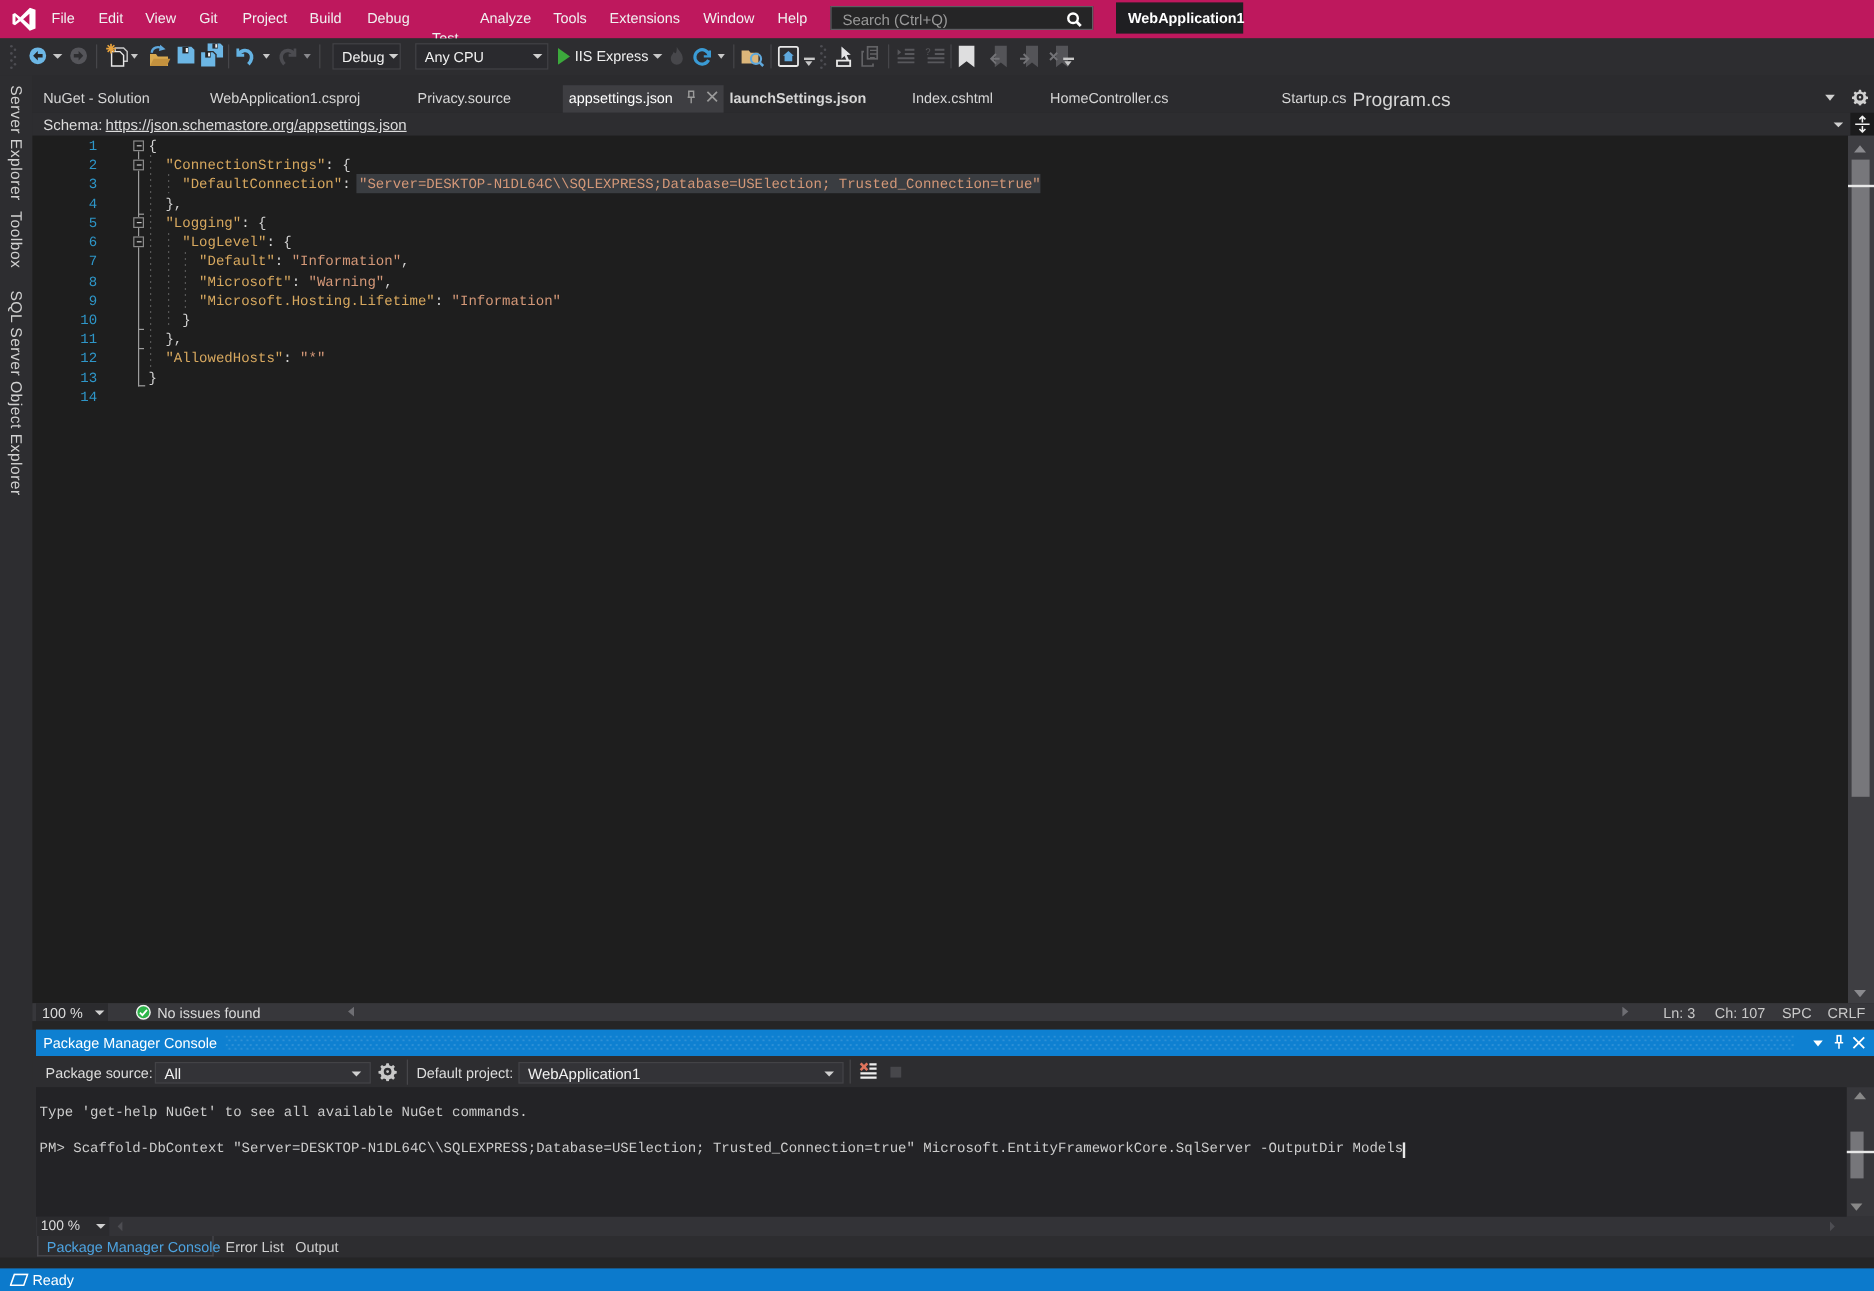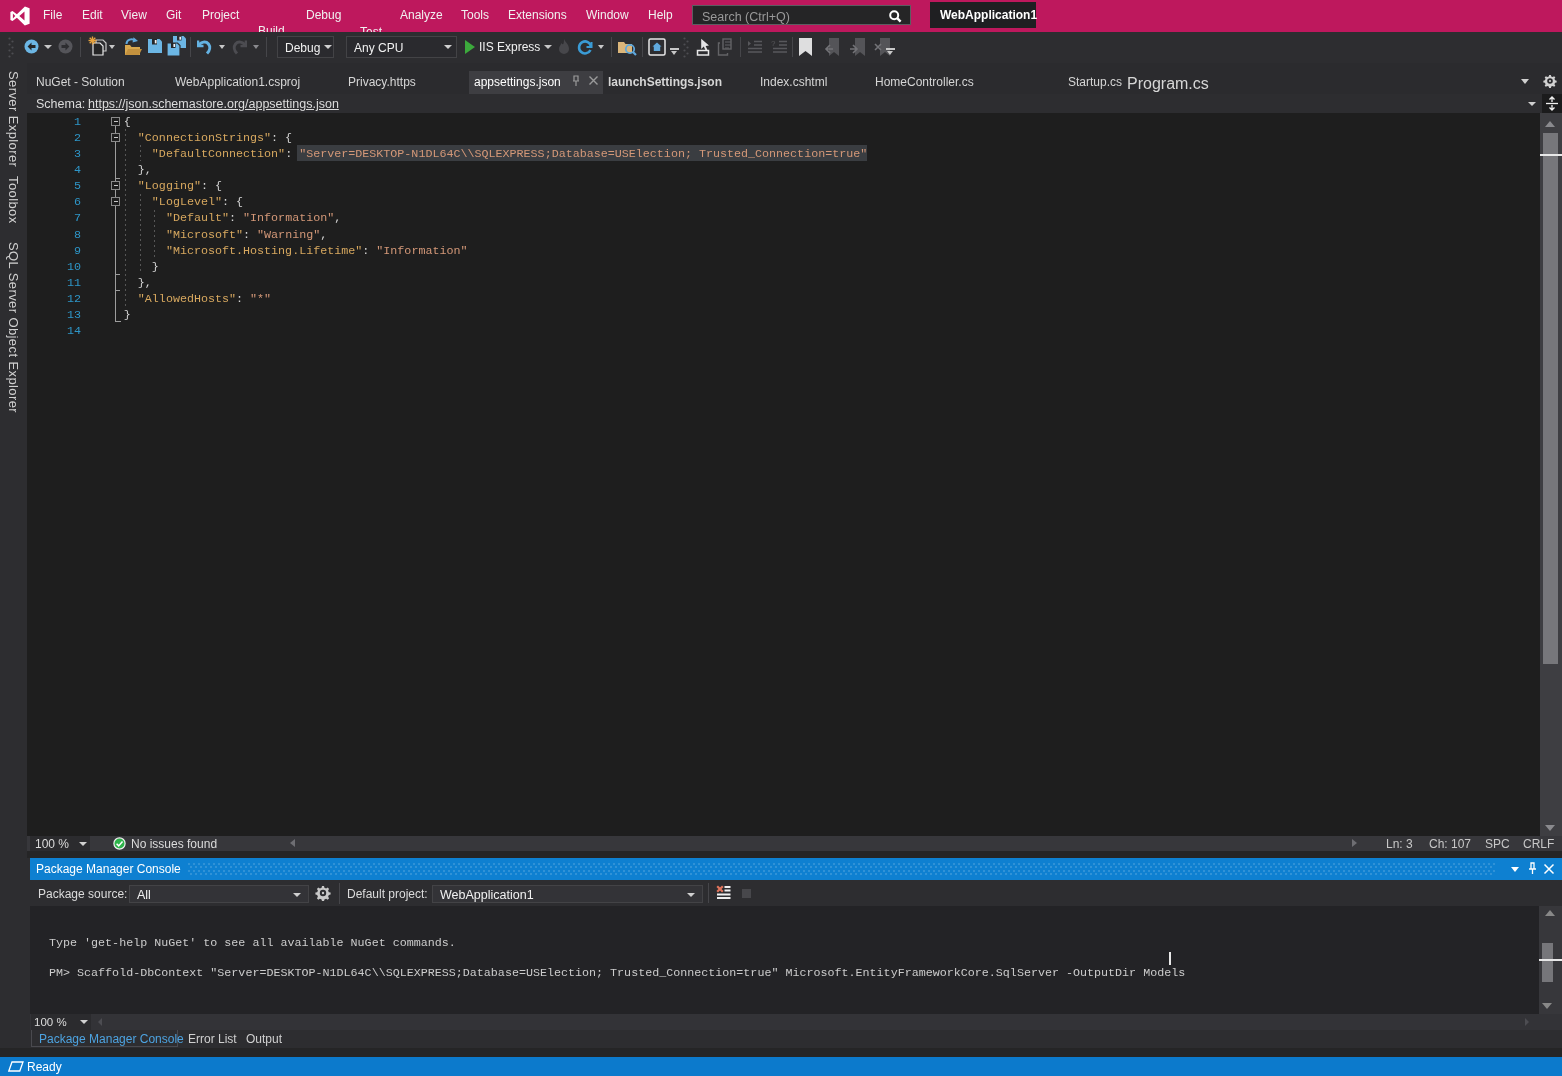--- a/index.html
+++ b/index.html
@@ -17,21 +17,21 @@
   <div class="abs" id="titlebar" style="left:0;top:0;width:1562px;height:32px;background:#be185d;">
 
     <svg class="abs" style="left:10px;top:6px;" width="20" height="20" viewBox="0 0 20 20">
       <path fill-rule="evenodd" d="M14.9 0.4 L19.6 2.2 V17.8 L14.8 19.6 L6.9 11.7 L2.5 15.1 L0.4 14.1 V5.9 L2.5 4.9 L6.9 8.3 Z M2.9 7.6 V12.4 L5.3 10 Z M9.3 10 L14.5 14.6 V5.4 Z" fill="#ffffff"></path>
     </svg>
     <div class="abs ui" style="left:43px;top:9px;font-size:12px;">File</div>
     <div class="abs ui" style="left:82px;top:9px;font-size:12px;">Edit</div>
     <div class="abs ui" style="left:121px;top:9px;font-size:12px;">View</div>
     <div class="abs ui" style="left:166px;top:9px;font-size:12px;">Git</div>
     <div class="abs ui" style="left:202px;top:9px;font-size:12px;">Project</div>
-    <div class="abs ui" style="left:258px;top:9px;font-size:12px;margin-top:16px;">Build</div>
+    <div class="abs ui" style="left:258px;top:9px;font-size:12px;">Build</div>
     <div class="abs ui" style="left:306px;top:9px;font-size:12px;">Debug</div>
     <div class="abs ui" style="left:360px;top:26px;font-size:12px;text-align:center;">Test</div>
     <div class="abs ui" style="left:400px;top:9px;font-size:12px;text-align:right;">Analyze</div>
     <div class="abs ui" style="left:461px;top:9px;font-size:12px;">Tools</div>
     <div class="abs ui" style="left:508px;top:9px;font-size:12px;">Extensions</div>
     <div class="abs ui" style="left:586px;top:9px;font-size:12px;">Window</div>
     <div class="abs ui" style="left:648px;top:9px;font-size:12px;">Help</div>
 
     <div class="abs" style="left:692px;top:5px;width:219px;height:20px;background:#252526;border:1px solid #5d5d61;box-sizing:border-box;">
       <div class="abs" style="left:9px;top:4px;font-size:12.5px;color:#999;">Search (Ctrl+Q)</div>
@@ -222,21 +222,21 @@
   <div class="abs" style="left:0;top:63px;width:27px;height:994px;background:#2d2d30;">
     <div class="abs" style="left:6px;top:8px;writing-mode:vertical-rl;color:#d0d0d0;font-size:13px;letter-spacing:0.4px;">Server Explorer</div>
     <div class="abs" style="left:6px;top:113px;writing-mode:vertical-rl;color:#d0d0d0;font-size:13px;letter-spacing:0.4px;">Toolbox</div>
     <div class="abs" style="left:6px;top:179px;writing-mode:vertical-rl;color:#d0d0d0;font-size:13px;letter-spacing:0.4px;">SQL Server Object Explorer</div>
   </div>
 
   <div class="abs" id="tabrow" style="left:27px;top:63px;width:1535px;height:31px;background:#2b2b2e;">
     <div class="abs" style="left:442px;top:8px;width:134px;height:23px;background:#3e3e42;"></div>
     <div class="abs ui" style="left:9px;top:13px;font-size:12px;color:#d6d6d6;">NuGet - Solution</div>
     <div class="abs ui" style="left:148px;top:13px;font-size:12px;color:#d6d6d6;">WebApplication1.csproj</div>
-    <div class="abs ui" style="left:321px;top:13px;font-size:12px;color:#d6d6d6;">Privacy.https</div>
+    <div class="abs ui" style="left:321px;top:13px;font-size:12px;color:#d6d6d6;">Privacy.source</div>
     <div class="abs ui" style="left:447px;top:13px;font-size:12px;color:#ffffff;">appsettings.json</div>
 
     <svg class="abs" style="left:543px;top:12px;" width="12" height="12" viewBox="0 0 12 12">
       <path d="M4 1 h4 v5 h-4 z M3 6 h6 M6 6 v5" fill="none" stroke="#9a9a9a" stroke-width="1.2"></path>
     </svg>
 
     <svg class="abs" style="left:561px;top:12px;" width="11" height="11" viewBox="0 0 11 11">
       <path d="M1.5 1.5 L9.5 9.5 M9.5 1.5 L1.5 9.5" stroke="#9a9a9a" stroke-width="1.4"></path>
     </svg>
     <div class="abs ui" style="left:581px;top:13px;font-size:12px;color:#d6d6d6;font-weight:bold;">launchSettings.json</div>
@@ -382,21 +382,21 @@
       <div class="abs" style="left:678px;top:3px;width:1px;height:20px;background:#46464a;"></div>
       <svg class="abs" style="left:686px;top:5px;" width="15" height="16" viewBox="0 0 15 16">
         <path d="M1.2 1.2 L6.8 6.8 M6.8 1.2 L1.2 6.8" stroke="#e0745c" stroke-width="2.2"></path>
         <path d="M8.5 2 h6 M8.5 5.5 h6" stroke="#efefef" stroke-width="2"></path>
         <path d="M1 9.5 h13.5 M1 13 h13.5" stroke="#efefef" stroke-width="2"></path>
       </svg>
       <div class="abs" style="left:712px;top:9px;width:9px;height:9px;background:#47474b;"></div>
     </div>
 
     <div class="abs" style="left:0;top:48px;width:1509px;height:108px;background:#232326;">
-      <pre class="abs mono" style="left:3px;top:14px;margin:16px;font-size:11.7px;line-height:15px;color:#cccccc;">Type 'get-help NuGet' to see all available NuGet commands.
+      <pre class="abs mono" style="left:3px;top:14px;margin:0;font-size:11.7px;line-height:15px;color:#cccccc;">Type 'get-help NuGet' to see all available NuGet commands.
 
 PM&gt; Scaffold-DbContext "Server=DESKTOP-N1DL64C\\SQLEXPRESS;Database=USElection; Trusted_Connection=true" Microsoft.EntityFrameworkCore.SqlServer -OutputDir Models</pre>
       <div class="abs" style="left:1139px;top:46px;width:1.5px;height:13px;background:#e8e8e8;"></div>
     </div>
 
     <div class="abs" style="left:1509px;top:48px;width:23px;height:108px;background:#37373b;">
       <div class="abs" style="left:6px;top:4px;width:0;height:0;border-left:5px solid transparent;border-right:5px solid transparent;border-bottom:6px solid #888;"></div>
       <div class="abs" style="left:3px;top:97px;width:0;height:0;border-left:5px solid transparent;border-right:5px solid transparent;border-top:6px solid #888;"></div>
       <div class="abs" style="left:3px;top:37px;width:11px;height:39px;background:#76767a;"></div>
       <div class="abs" style="left:0;top:53px;width:23px;height:2px;background:#e8e8e8;"></div>

